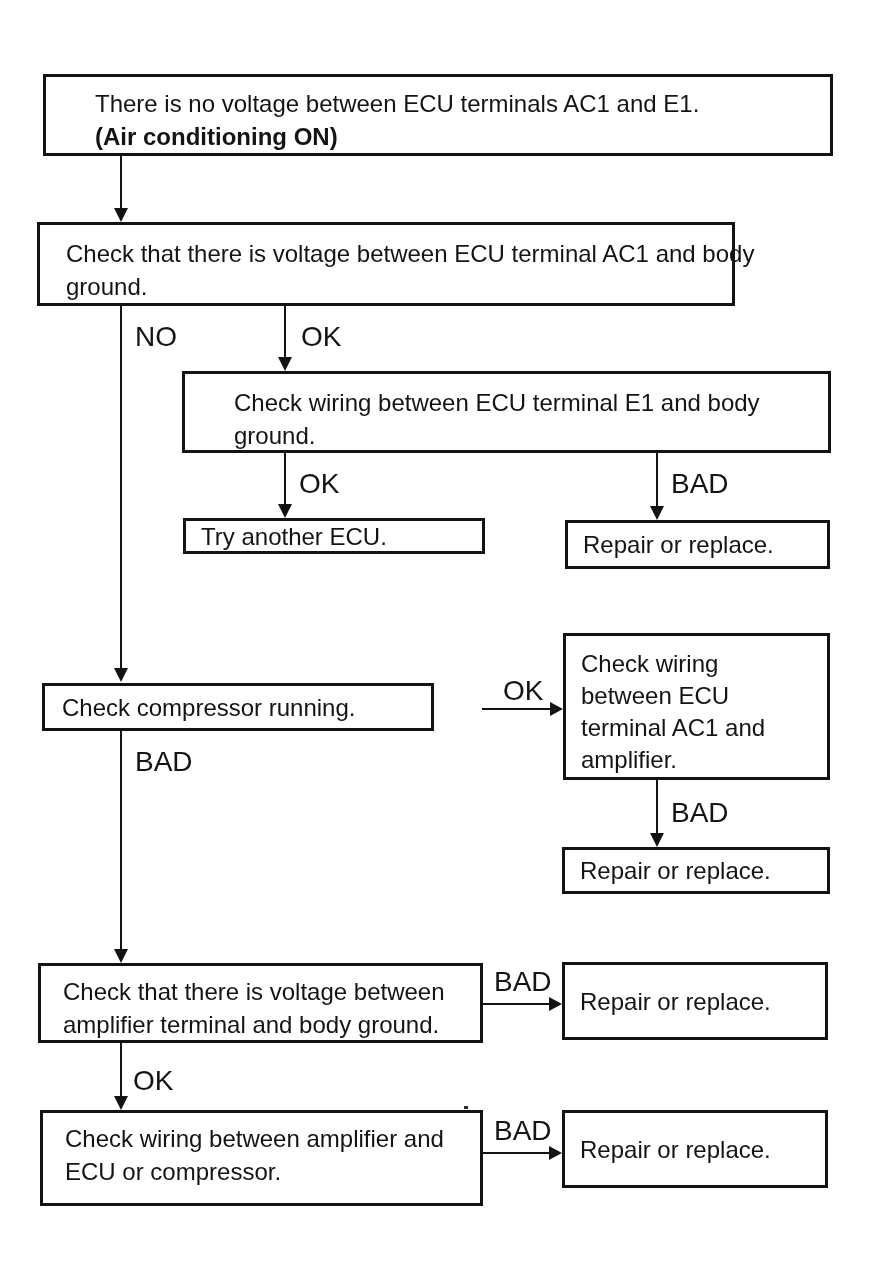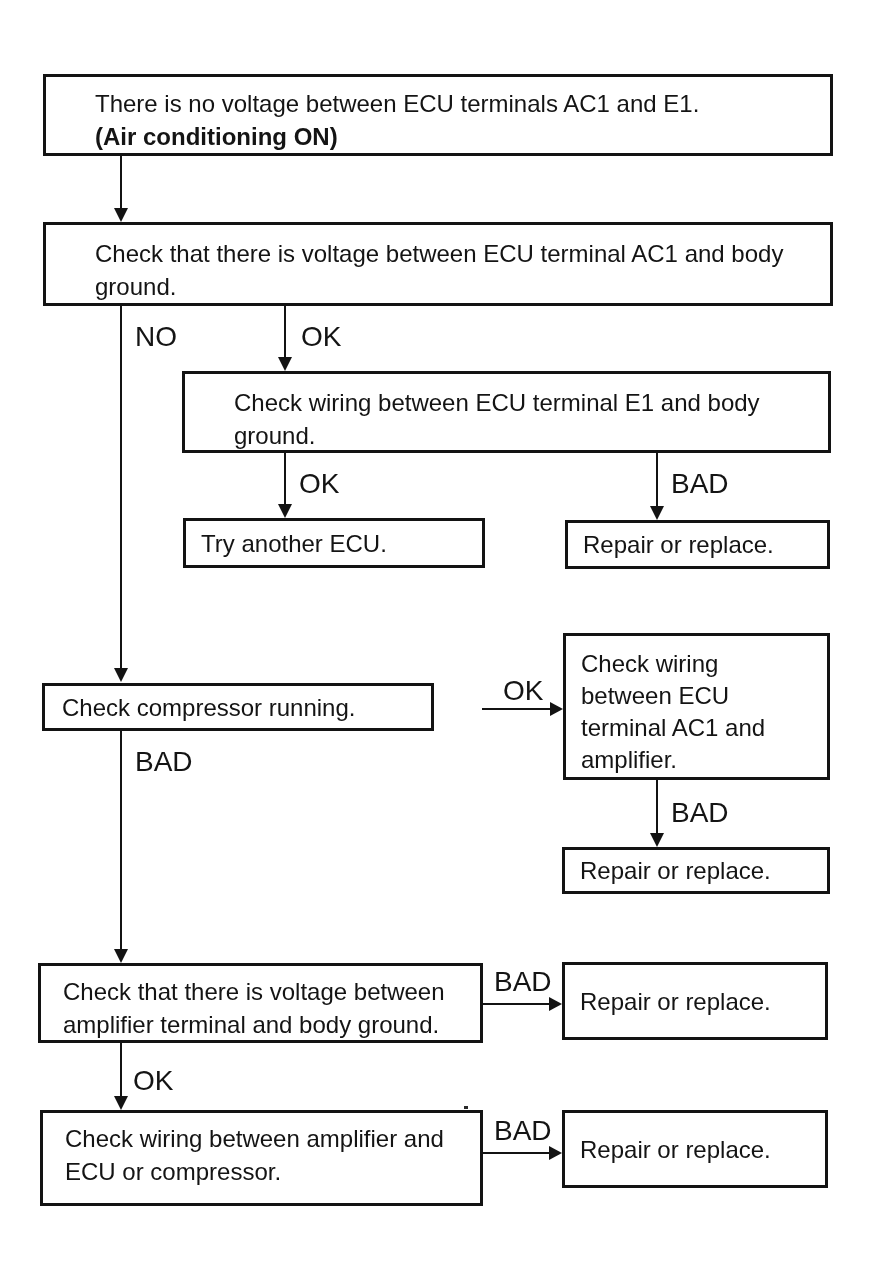--- a/index.html
+++ b/index.html
@@ -36,21 +36,21 @@
 <div class="canvas">
 
   <div class="node" style="left:43px;top:74px;width:790px;height:82px;padding:10px 10px 0 49px;">
     <div class="ln">There is no voltage between ECU terminals AC1 and E1.</div>
     <div class="ln bold">(Air conditioning ON)</div>
   </div>
 
   <div class="vline" style="left:120px;top:156px;height:54px;"></div>
   <div class="arr-down" style="left:114px;top:208px;"></div>
 
-  <div class="node" style="left:43px;top:222px;width:790px;height:84px;padding:12px 10px 0 49px;">
+  <div class="node" style="left:37px;top:222px;width:698px;height:84px;padding:12px 10px 0 26px;">
     <div class="ln">Check that there is voltage between ECU terminal AC1 and body</div>
     <div class="ln">ground.</div>
   </div>
 
   <div class="vline" style="left:120px;top:306px;height:364px;"></div>
   <div class="arr-down" style="left:114px;top:668px;"></div>
   <div class="elabel" style="left:135px;top:324px;">NO</div>
 
   <div class="vline" style="left:284px;top:306px;height:53px;"></div>
   <div class="arr-down" style="left:278px;top:357px;"></div>
@@ -62,21 +62,21 @@
   </div>
 
   <div class="vline" style="left:284px;top:453px;height:53px;"></div>
   <div class="arr-down" style="left:278px;top:504px;"></div>
   <div class="elabel" style="left:299px;top:471px;">OK</div>
 
   <div class="vline" style="left:656px;top:453px;height:55px;"></div>
   <div class="arr-down" style="left:650px;top:506px;"></div>
   <div class="elabel" style="left:671px;top:471px;">BAD</div>
 
-  <div class="node center" style="left:183px;top:518px;width:302px;height:50px;padding-left:15px;">
+  <div class="node center" style="left:183px;top:518px;width:302px;height:36px;padding-left:15px;">
     <div class="ln">Try another ECU.</div>
   </div>
 
   <div class="node center" style="left:565px;top:520px;width:265px;height:49px;padding-left:15px;">
     <div class="ln">Repair or replace.</div>
   </div>
 
   <div class="node center" style="left:42px;top:683px;width:392px;height:48px;padding-left:17px;">
     <div class="ln">Check compressor running.</div>
   </div>

